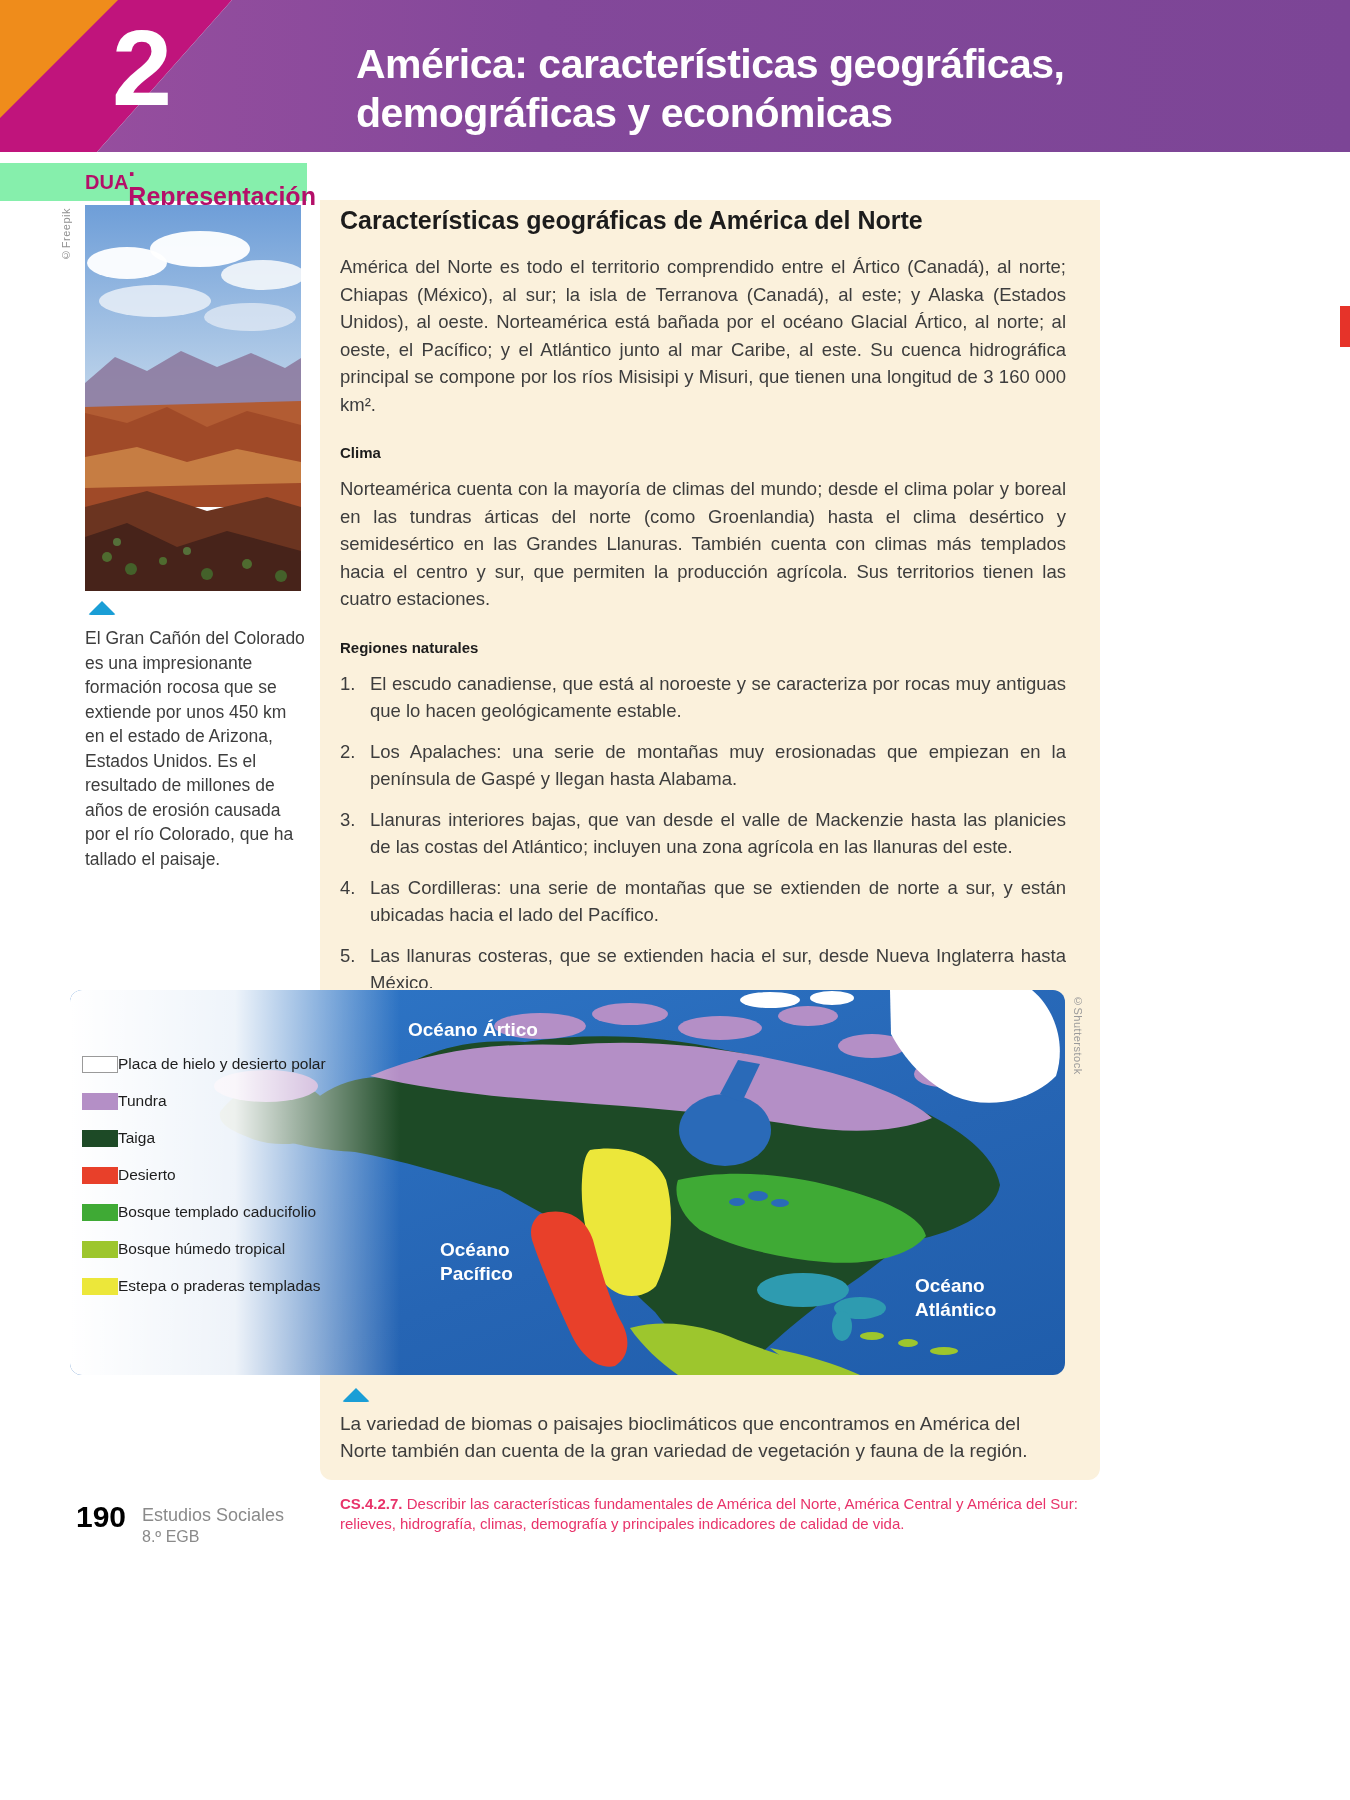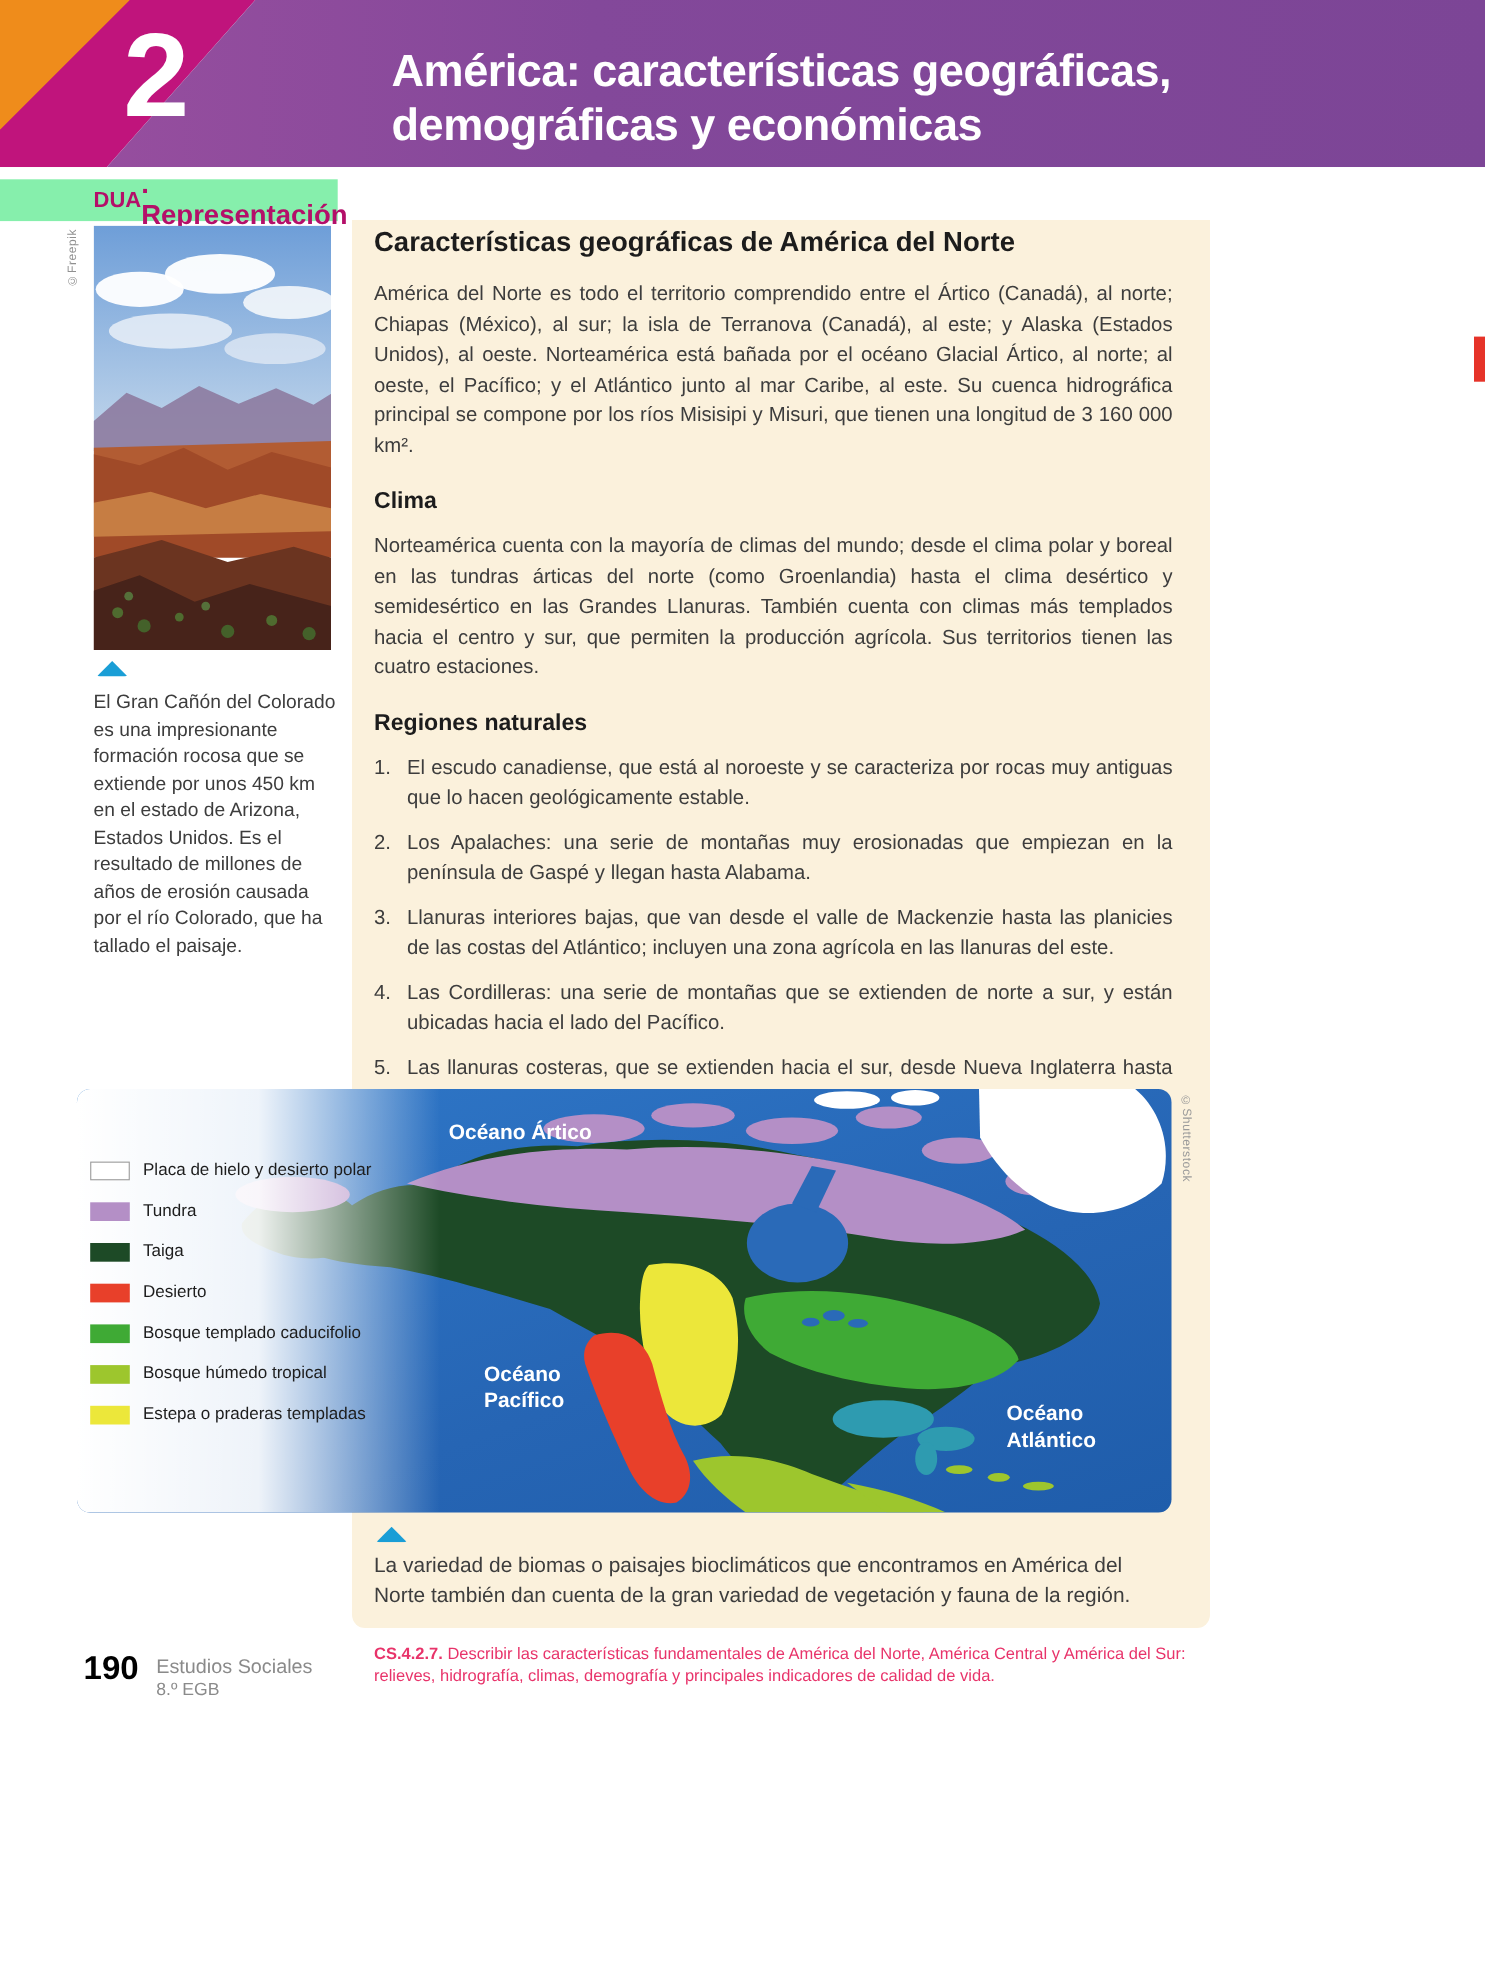--- a/index.html
+++ b/index.html
@@ -30,37 +30,37 @@
   .shutterstock { left:1072px; top:995px; transform:none; color:#9a9a9a; }
   .canyon { position:absolute; left:85px; top:205px; width:216px; height:386px; overflow:hidden; }
   .marker { width:0; height:0; border-left:14px solid transparent; border-right:14px solid transparent; border-bottom:14px solid #1a9ed6; border-radius:3px; }
   .marker-left { position:absolute; left:88px; top:601px; }
   .left-caption { position:absolute; left:85px; top:626px; width:222px; font-size:17.5px; line-height:24.5px; color:#3d3d3d; }
 
   
   .main-col { position:absolute; left:340px; top:206px; width:726px; height:782px; overflow:hidden; color:#3d3d3d; }
   .sec-title { font-size:25px; font-weight:700; color:#1c1c1c; margin-bottom:18px; }
   .para { font-size:18.5px; line-height:27.5px; text-align:justify; }
-  .sub-title { font-size:21px; font-weight:700; color:#1c1c1c; margin-top:26px; margin-bottom:14px; }
+  .sub-title { font-size:15px; font-weight:700; color:#1c1c1c; margin-top:26px; margin-bottom:14px; }
   .reglist { margin-top:2px; }
   .regitem { display:flex; gap:12px; margin-bottom:13px; }
   .regitem .num { font-size:18.5px; line-height:27.5px; color:#3d3d3d; min-width:18px; }
   .regitem .rtext { flex:1; font-size:18.5px; line-height:27.5px; text-align:justify; color:#3d3d3d; }
 
   
   .red-tab { position:absolute; left:1340px; top:306px; width:10px; height:41px; background:#e63329; }
 
   
   .map { position:absolute; left:70px; top:990px; width:995px; height:385px; border-radius:12px; overflow:hidden;
          background:linear-gradient(160deg,#2f78c9 0%, #2665b4 60%, #1f5dab 100%); }
   .map svg { position:absolute; inset:0; width:100%; height:100%; }
   .legend-panel { position:absolute; left:0; top:0; width:330px; height:100%;
                   background:linear-gradient(90deg, #ffffff 0%, rgba(255,255,255,0.92) 50%, rgba(255,255,255,0) 100%); }
   .legend-items { position:absolute; left:12px; top:62px; }
-  .legend-item { display:flex; align-items:center; gap:12px; height:24px; margin-bottom:13px; }
+  .legend-item { display:flex; align-items:center; height:24px; margin-bottom:13px; }
   .swatch { width:36px; height:17px; flex:0 0 36px; }
   .swatch.bordered { border:1px solid #9a9a9a; }
   .legend-label { font-size:15.5px; color:#1d1d1d; white-space:nowrap; }
   .ocean-label { position:absolute; color:#ffffff; font-size:19px; font-weight:600; line-height:24px; }
   .ol-arctic { left:338px; top:28px; }
   .ol-pacific { left:370px; top:248px; width:86px; }
   .ol-atlantic { left:845px; top:284px; width:96px; }
 
   
   .marker-map { position:absolute; left:342px; top:1388px; }

